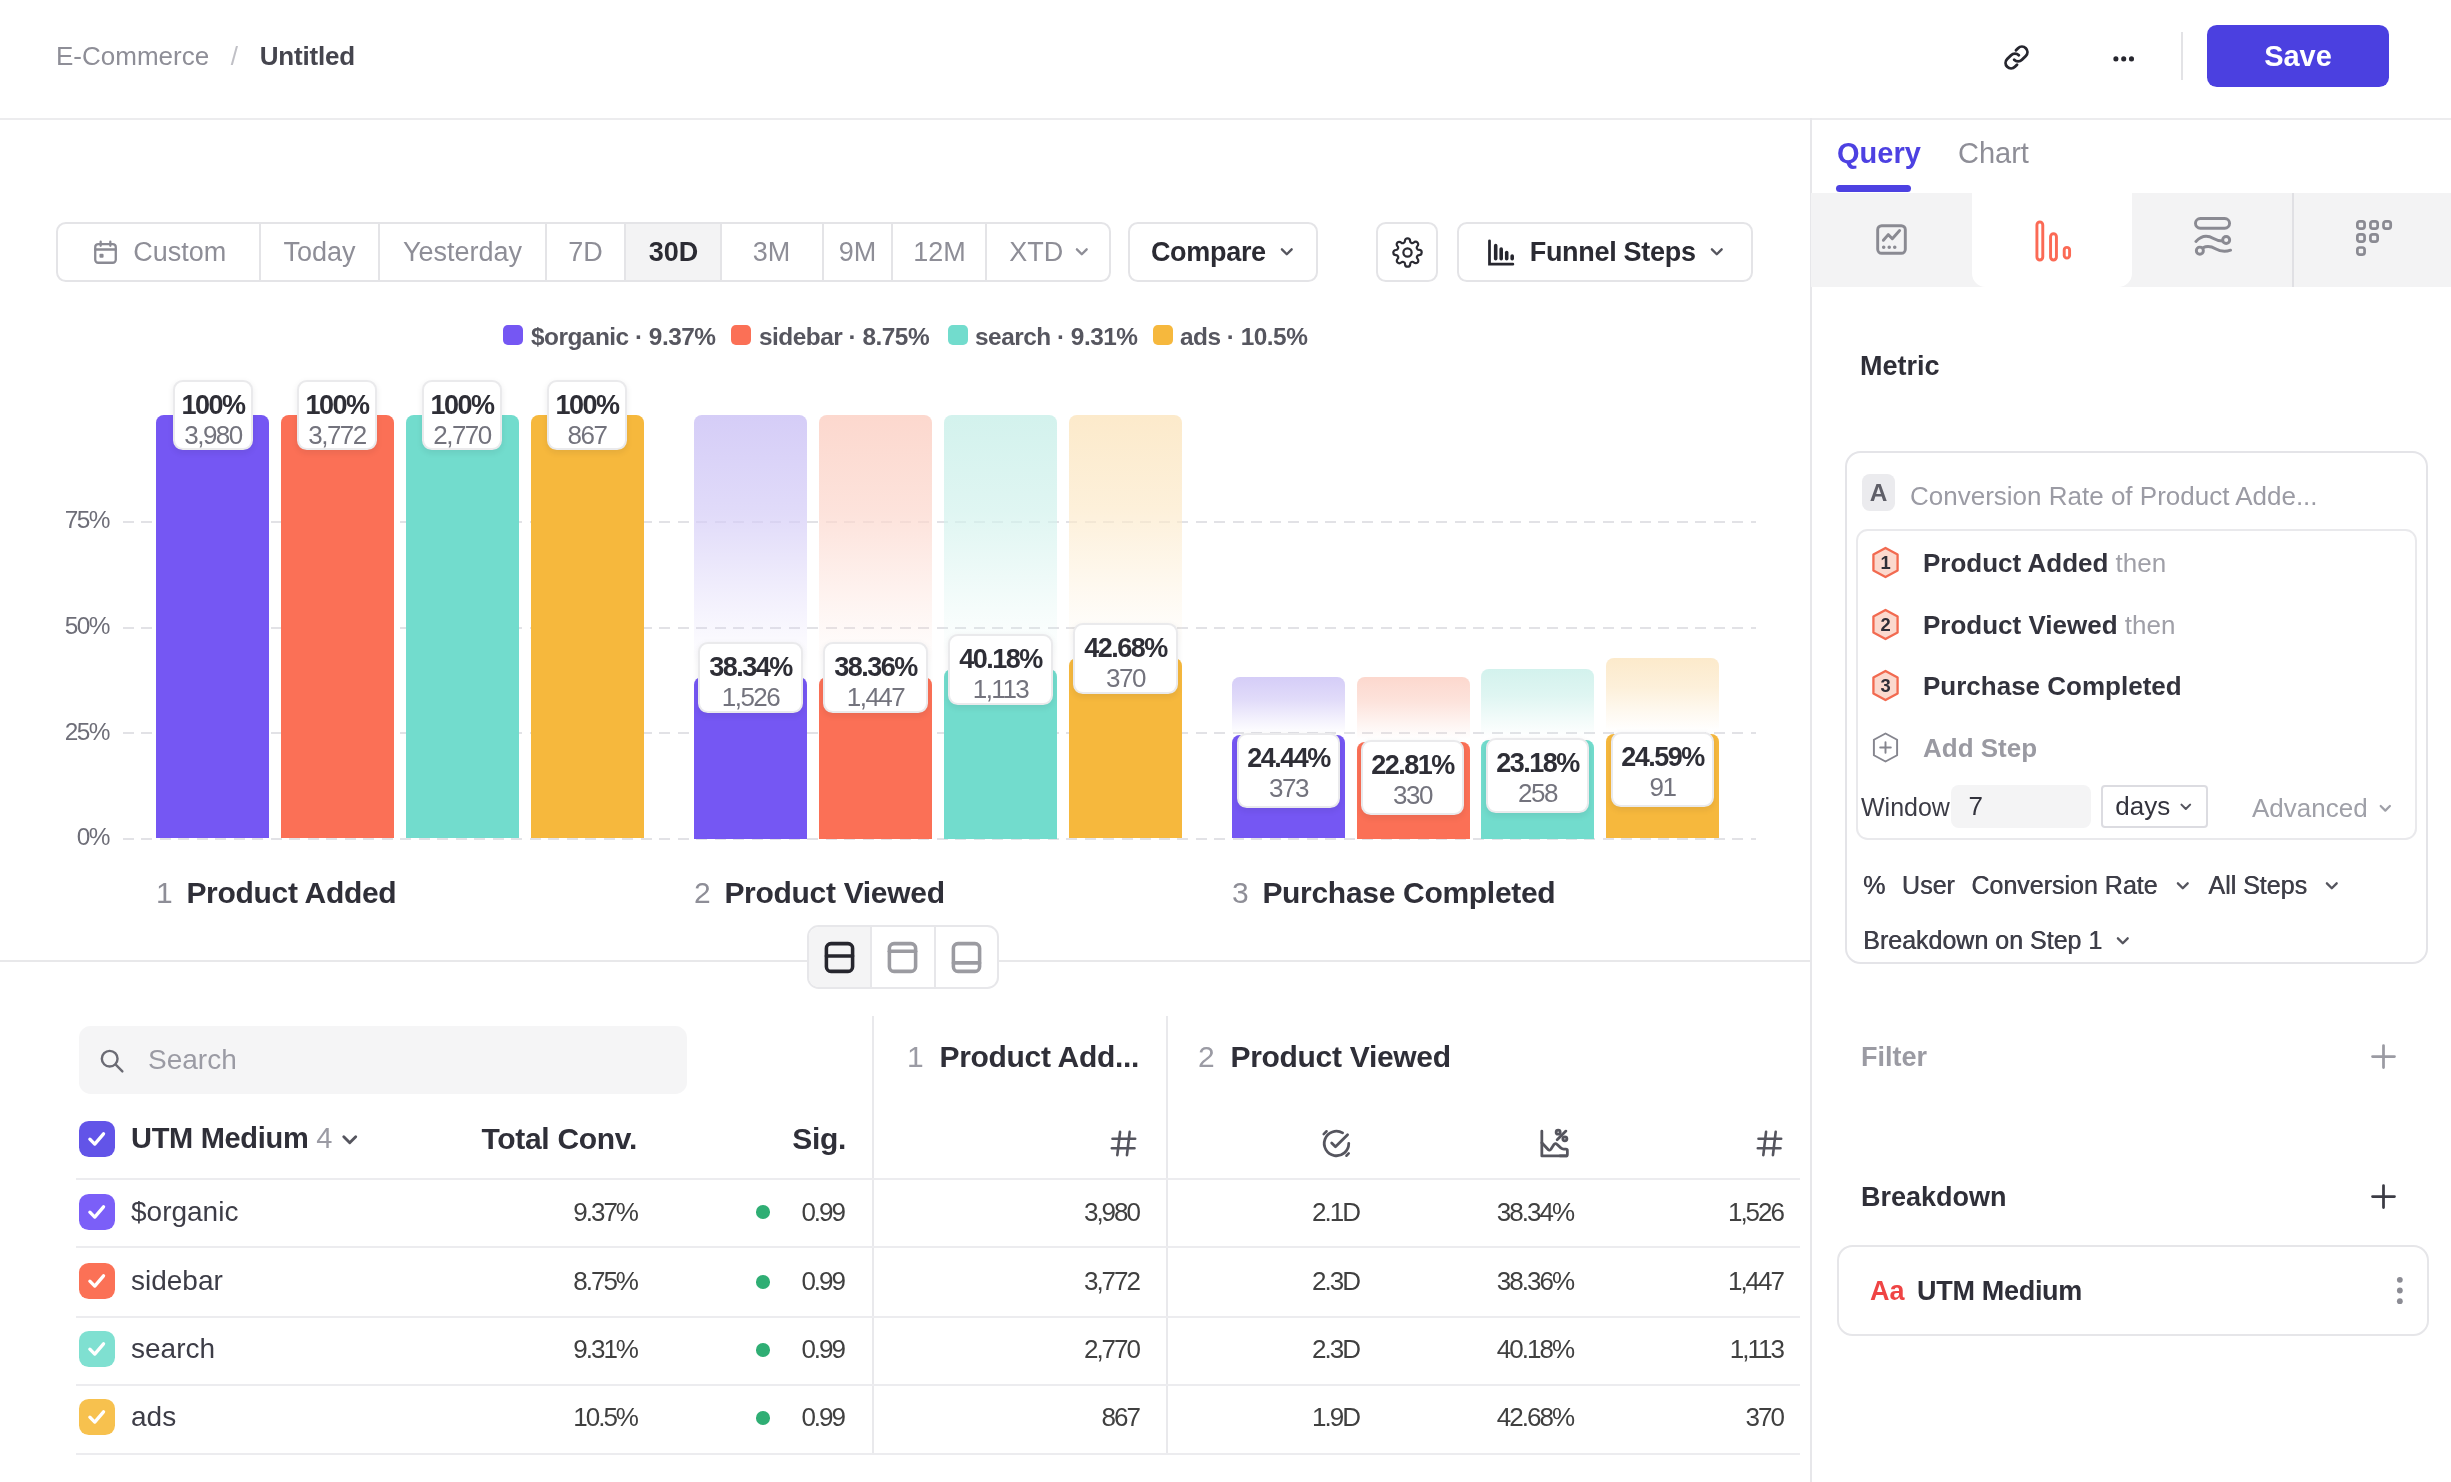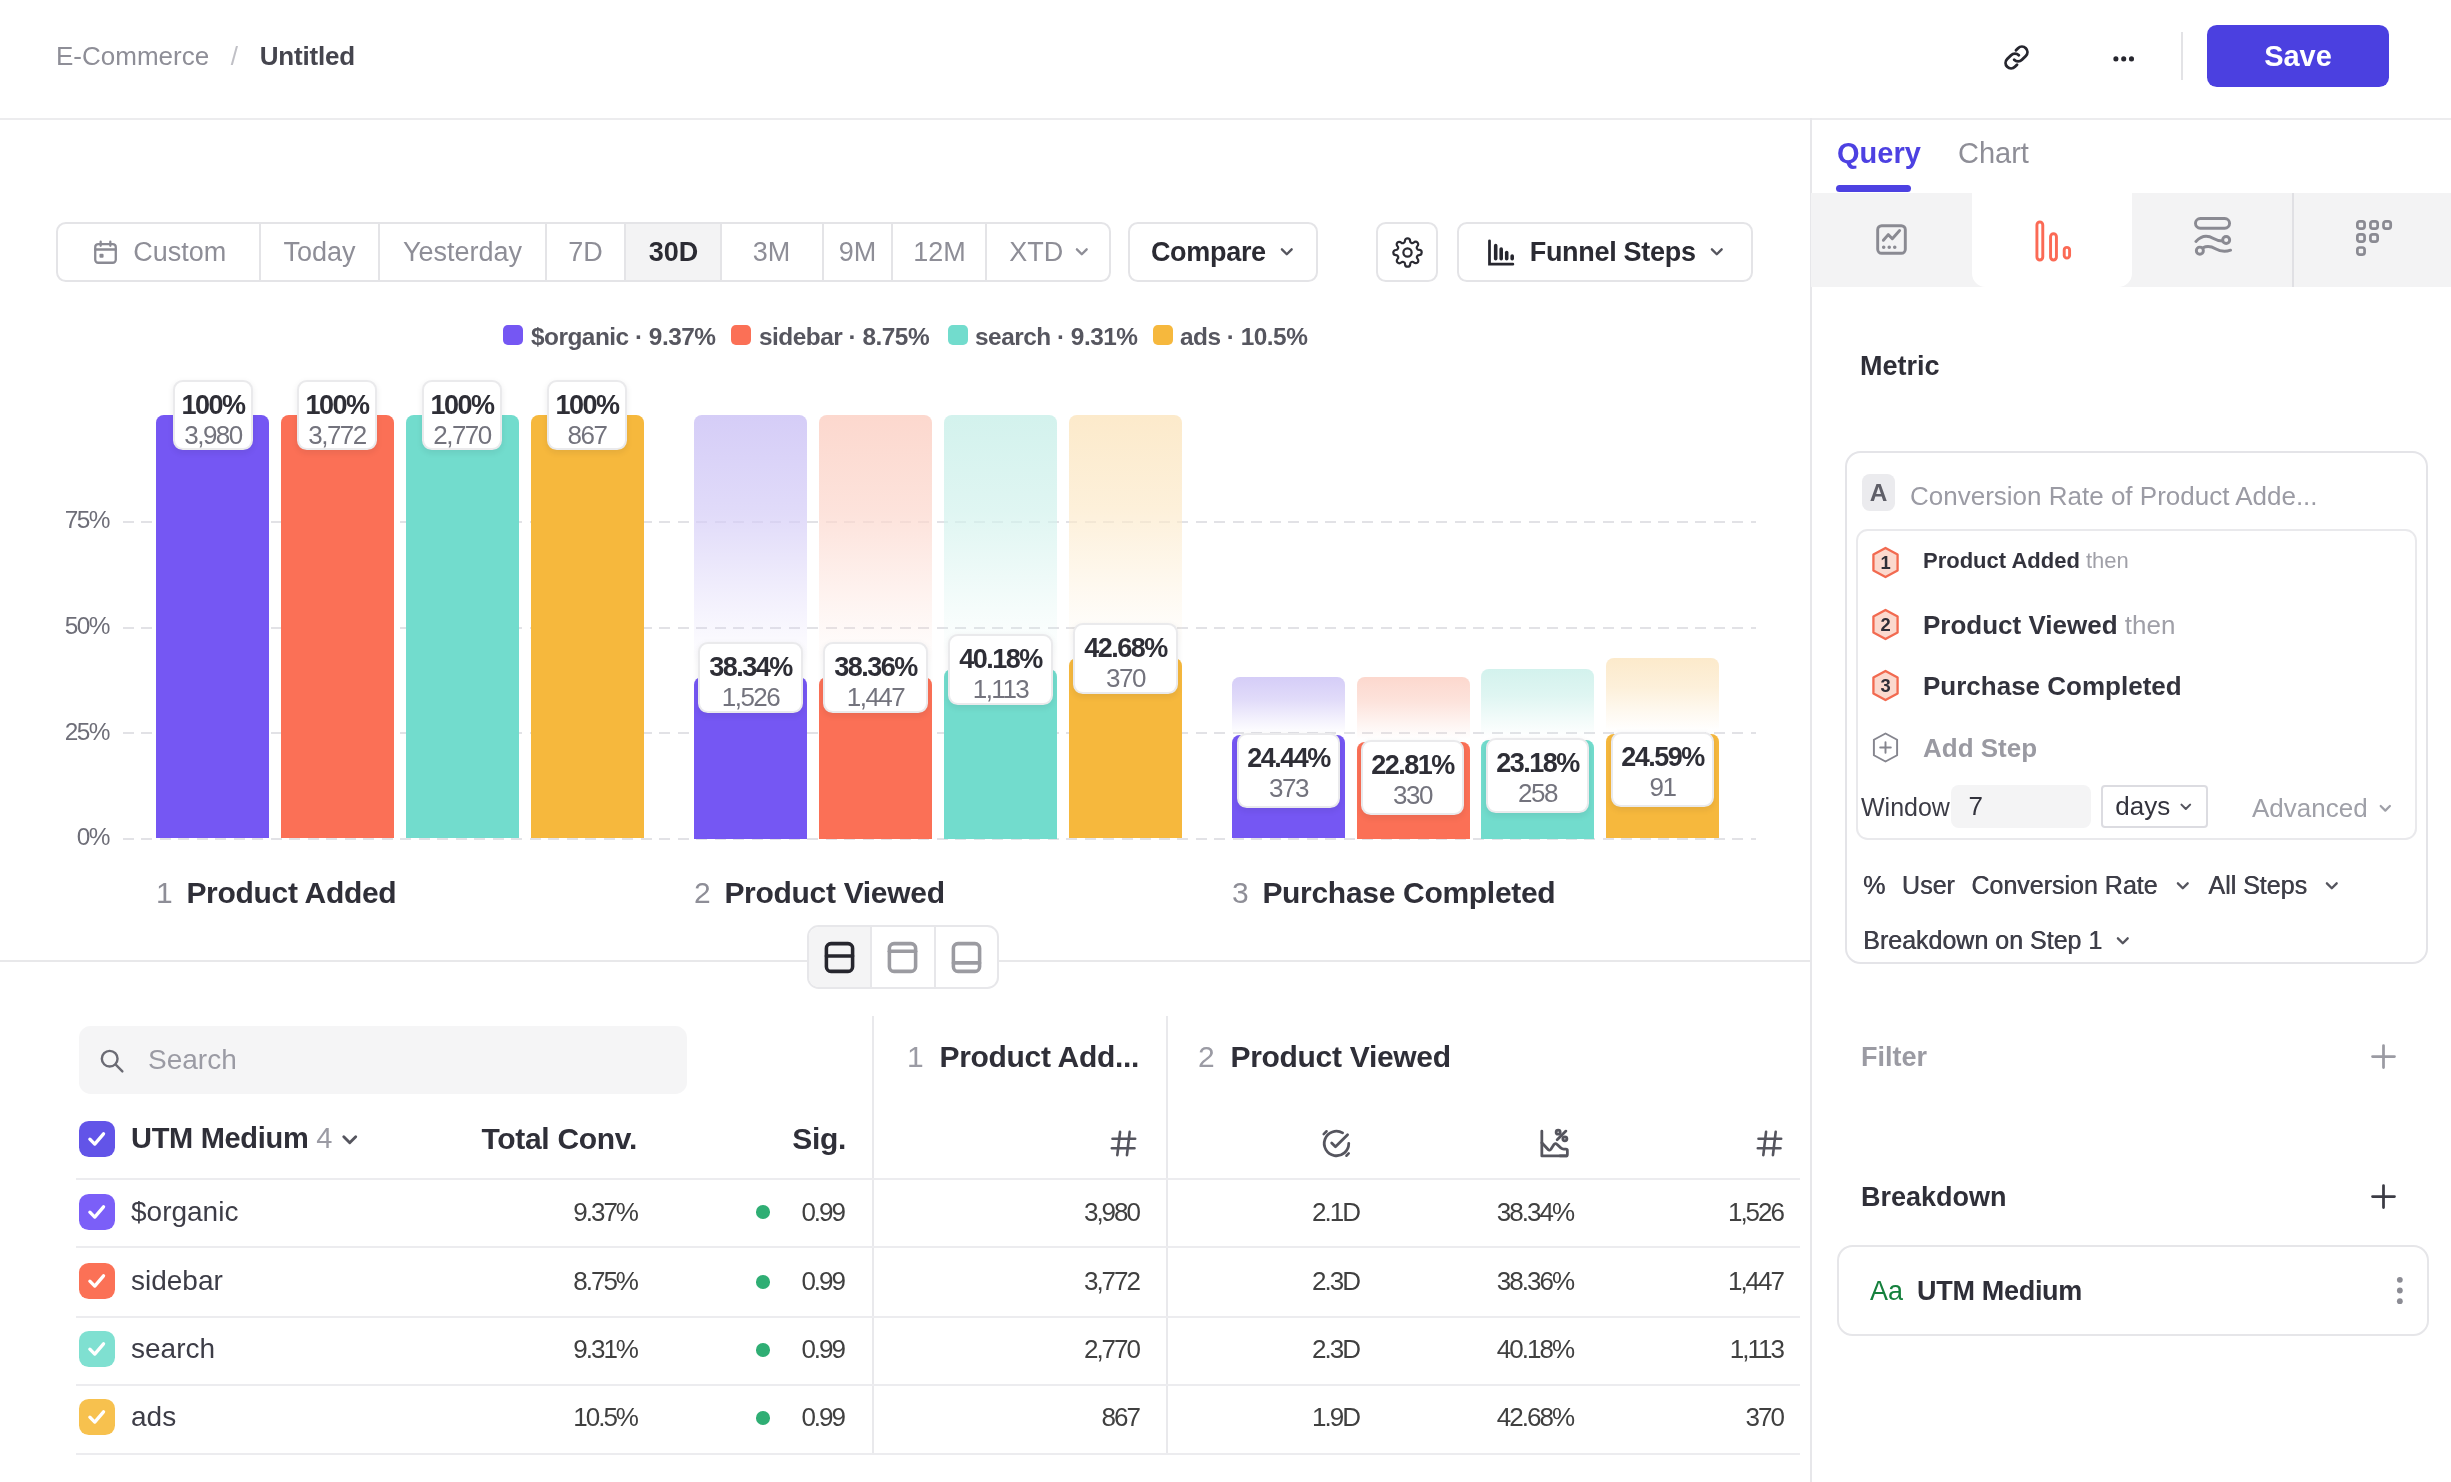--- a/index.html
+++ b/index.html
@@ -367,21 +367,21 @@
 <div class="abs" style="left:1862px;top:474px;width:33px;height:37px;background:#EBEBEE;border-radius:7.8px;display:flex;align-items:center;justify-content:center;font-size:24.4px;font-weight:bold;color:#5F5F68">A</div>
 <div class="abs" style="left:1910px;top:481px;font-size:26px;color:#9B9BA4">Conversion Rate of Product Adde...</div>
 
 <div class="abs" style="left:1856px;top:529px;width:561px;height:311px;border:2px solid #E9E9EC;border-radius:11.7px"></div>
 <div class="abs" style="left:1871px;top:546px">
       <svg width="29" height="33" viewBox="0 0 30 34">
         <path d="M15 2 L27.5 8.75 V25.25 L15 32 L2.5 25.25 V8.75 Z" fill="#FBD9CE" stroke="#F26A50" stroke-width="2.4" stroke-linejoin="round"></path>
         <text x="15" y="23.5" text-anchor="middle" font-family="Liberation Sans" font-size="19" font-weight="bold" fill="#2F2F38">1</text>
       </svg>
     </div>
-<div class="abs" style="left:1923px;top:548px;font-size:22px;font-weight:bold;color:#33333D">Product Added <span style="font-weight:normal;color:#A0A0A8">then</span></div>
+<div class="abs" style="left:1923px;top:548px;font-size:26px;font-weight:bold;color:#33333D">Product Added <span style="font-weight:normal;color:#A0A0A8">then</span></div>
 <div class="abs" style="left:1871px;top:608px">
       <svg width="29" height="33" viewBox="0 0 30 34">
         <path d="M15 2 L27.5 8.75 V25.25 L15 32 L2.5 25.25 V8.75 Z" fill="#FBD9CE" stroke="#F26A50" stroke-width="2.4" stroke-linejoin="round"></path>
         <text x="15" y="23.5" text-anchor="middle" font-family="Liberation Sans" font-size="19" font-weight="bold" fill="#2F2F38">2</text>
       </svg>
     </div>
 <div class="abs" style="left:1923px;top:610px;font-size:26px;font-weight:bold;color:#33333D">Product Viewed <span style="font-weight:normal;color:#A0A0A8">then</span></div>
 <div class="abs" style="left:1871px;top:669px">
       <svg width="29" height="33" viewBox="0 0 30 34">
         <path d="M15 2 L27.5 8.75 V25.25 L15 32 L2.5 25.25 V8.75 Z" fill="#FBD9CE" stroke="#F26A50" stroke-width="2.4" stroke-linejoin="round"></path>
@@ -435,21 +435,21 @@
         <path d="M12 4 V20 M4 12 H20"></path>
       </svg>
     </div>
 <div class="abs" style="left:1861px;top:1182px;font-size:27px;font-weight:bold;color:#2F2F38">Breakdown</div>
 <div class="abs" style="left:2367px;top:1180px">
       <svg width="33" height="33" viewBox="0 0 24 24" fill="none" stroke="#3C3C45" stroke-width="2" stroke-linecap="round">
         <path d="M12 4 V20 M4 12 H20"></path>
       </svg>
     </div>
 <div class="abs" style="left:1837px;top:1245px;width:592px;height:91px;border:2px solid #E6E6E9;border-radius:15.6px"></div>
-<div class="abs" style="left:1870px;top:1276px;font-size:27px;font-weight:normal;color:#15803d">Aa</div>
+<div class="abs" style="left:1870px;top:1276px;font-size:27px;font-weight:bold;color:#ef4444">Aa</div>
 <div class="abs" style="left:1917px;top:1276px;font-size:27px;font-weight:bold;color:#2F2F38;letter-spacing:-0.3px">UTM Medium</div>
 <div class="abs" style="left:2393px;top:1274px">
       <svg width="13.7" height="33" viewBox="0 0 14 34" fill="#8C8C94">
         <circle cx="7" cy="6" r="3"></circle>
         <circle cx="7" cy="17" r="3"></circle>
         <circle cx="7" cy="28" r="3"></circle>
       </svg>
     </div>
 
 </div>

